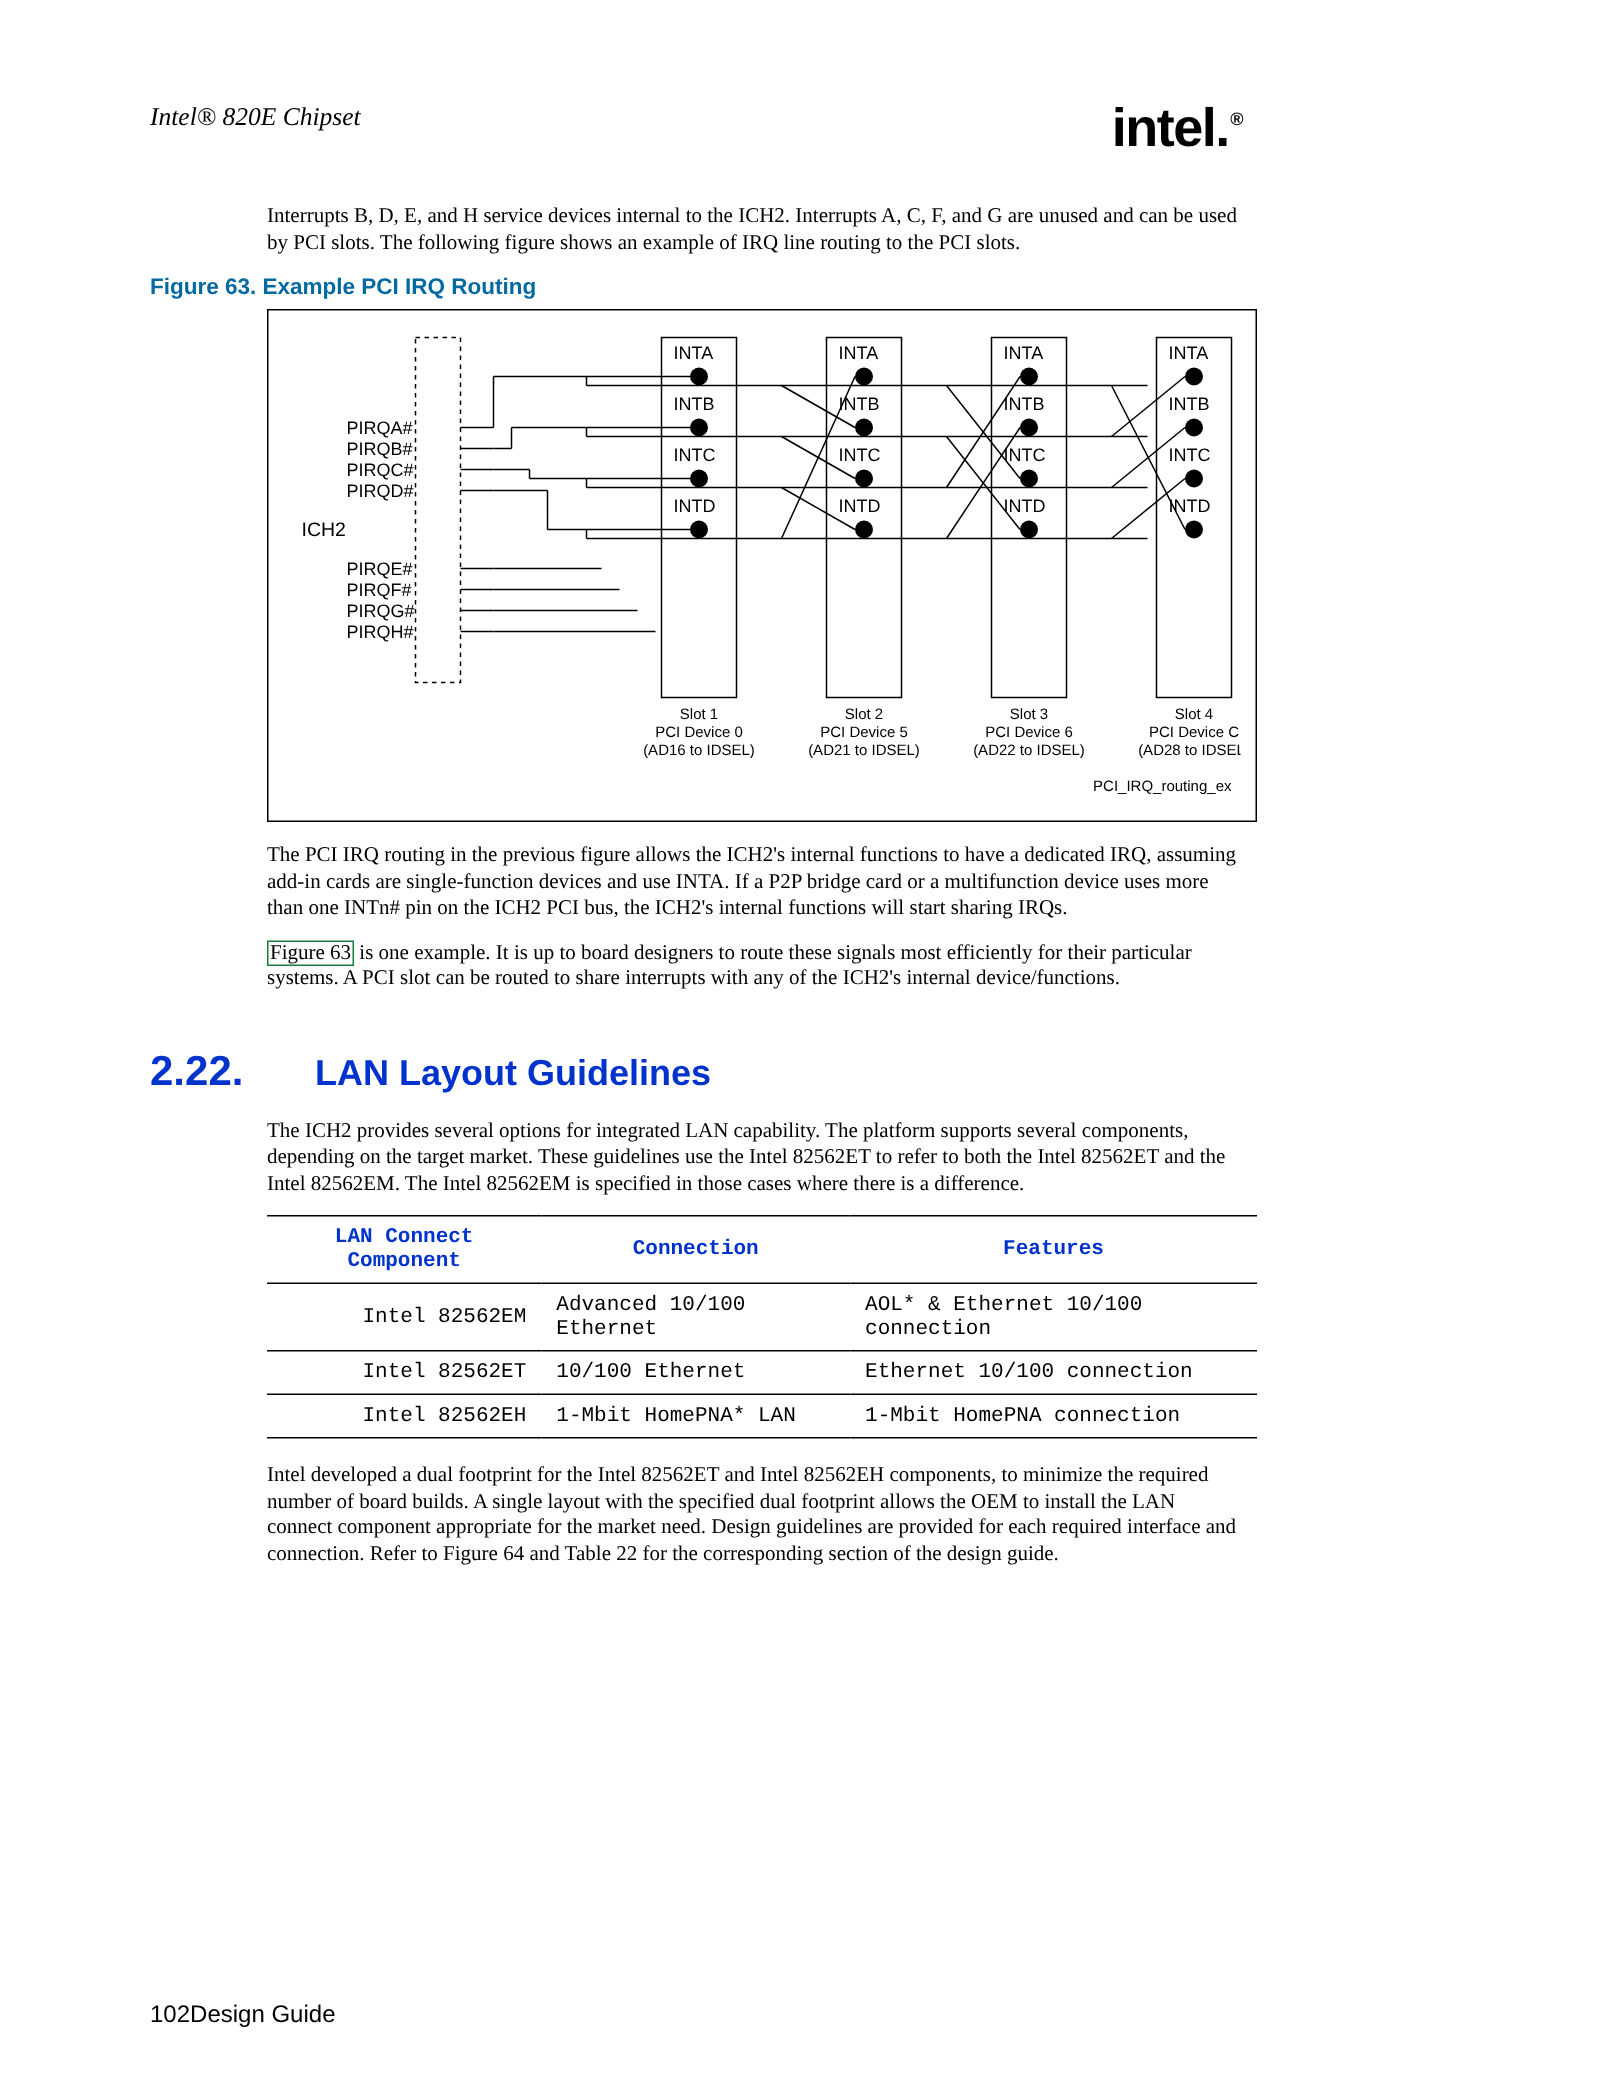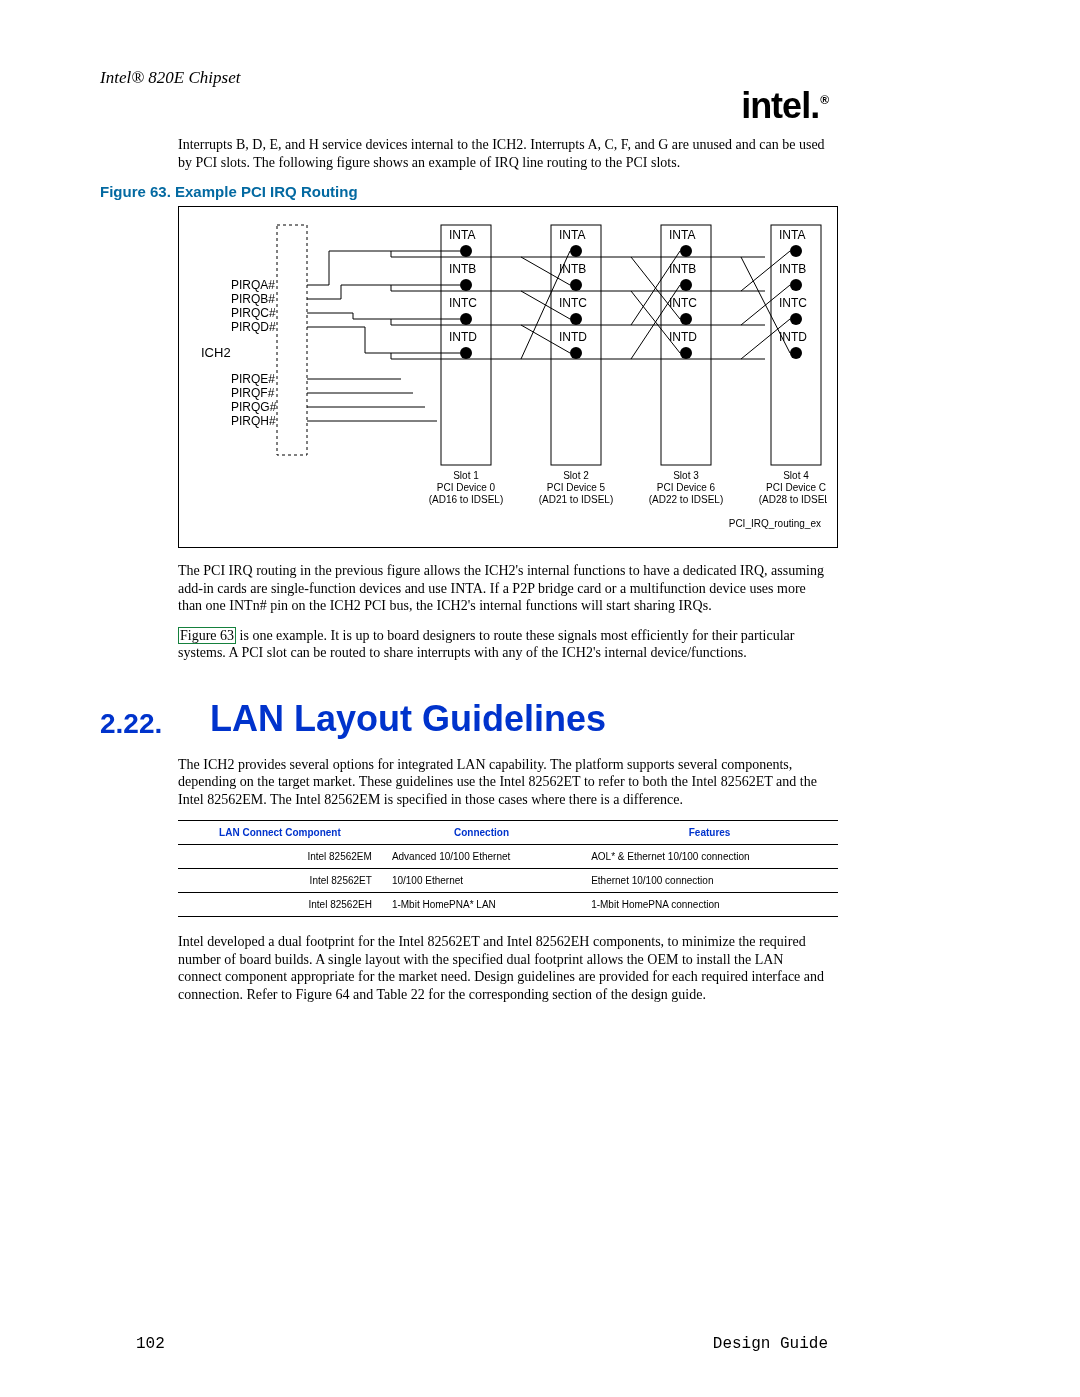--- a/index.html
+++ b/index.html
@@ -19,21 +19,21 @@
     padding: 68px 100px 40px 100px;
     position: relative;
   }
   .running-head {
     font-style: italic;
     font-size: 17px;
     margin-bottom: 48px;
   }
   .logo {
     position: absolute;
-    top: 85px;
+    top: 64px;
     right: 100px;
     font-family: Arial, Helvetica, sans-serif;
     font-weight: 700;
     font-size: 36px;
     letter-spacing: -1px;
   }
   .logo .dot { letter-spacing: 0; }
   .logo sub { font-size: 12px; vertical-align: baseline; position: relative; top: -14px; }
 
   .body-text {
@@ -67,28 +67,28 @@
     font-weight: 700;
     font-size: 28px;
     width: 78px; 
     flex: 0 0 auto;
     margin-right: 32px;
   }
   .section-title {
     color: #0033cc;
     font-family: Arial, Helvetica, sans-serif;
     font-weight: 700;
-    font-size: 36px;
+    font-size: 24px;
   }
   table.lan {
     margin-left: 78px;
     border-collapse: collapse;
     width: 660px;
-    font-family: Liberation Sans, sans-serif;
-    font-size: 10px;
+    font-family: Liberation Mono, monospace;
+    font-size: 14px;
   }
   table.lan th {
     color: #0033cc;
     font-weight: 700;
     text-align: center;
     padding: 6px 10px;
     border-top: 1px solid #000;
     border-bottom: 1px solid #000;
   }
   table.lan td {
@@ -96,24 +96,23 @@
     border-bottom: 1px solid #000;
     text-align: left;
   }
   table.lan td.first { text-align: right; }
   .footer {
     position: absolute;
     bottom: 44px;
     left: 100px;
     right: 100px;
     display: flex;
-    justify-content: space-between;
-    font-family: Liberation Mono, monospace;
+    justify-content: flex-start;
+    font-family: Liberation Sans, sans-serif;
     font-size: 16px;
-    margin-left: 36px;
   }
   .ref-box { border: 1px solid #15803d; padding: 0 1px; }
 
   
   .fig-svg { display: block; }
   .fig-txt-arial-10 { font: 10px Arial, sans-serif; }
   .fig-txt-arial-12 { font: 12px Arial, sans-serif; }
   .fig-txt-arial-13 { font: 13px Arial, sans-serif; }
 </style>
 </head>

